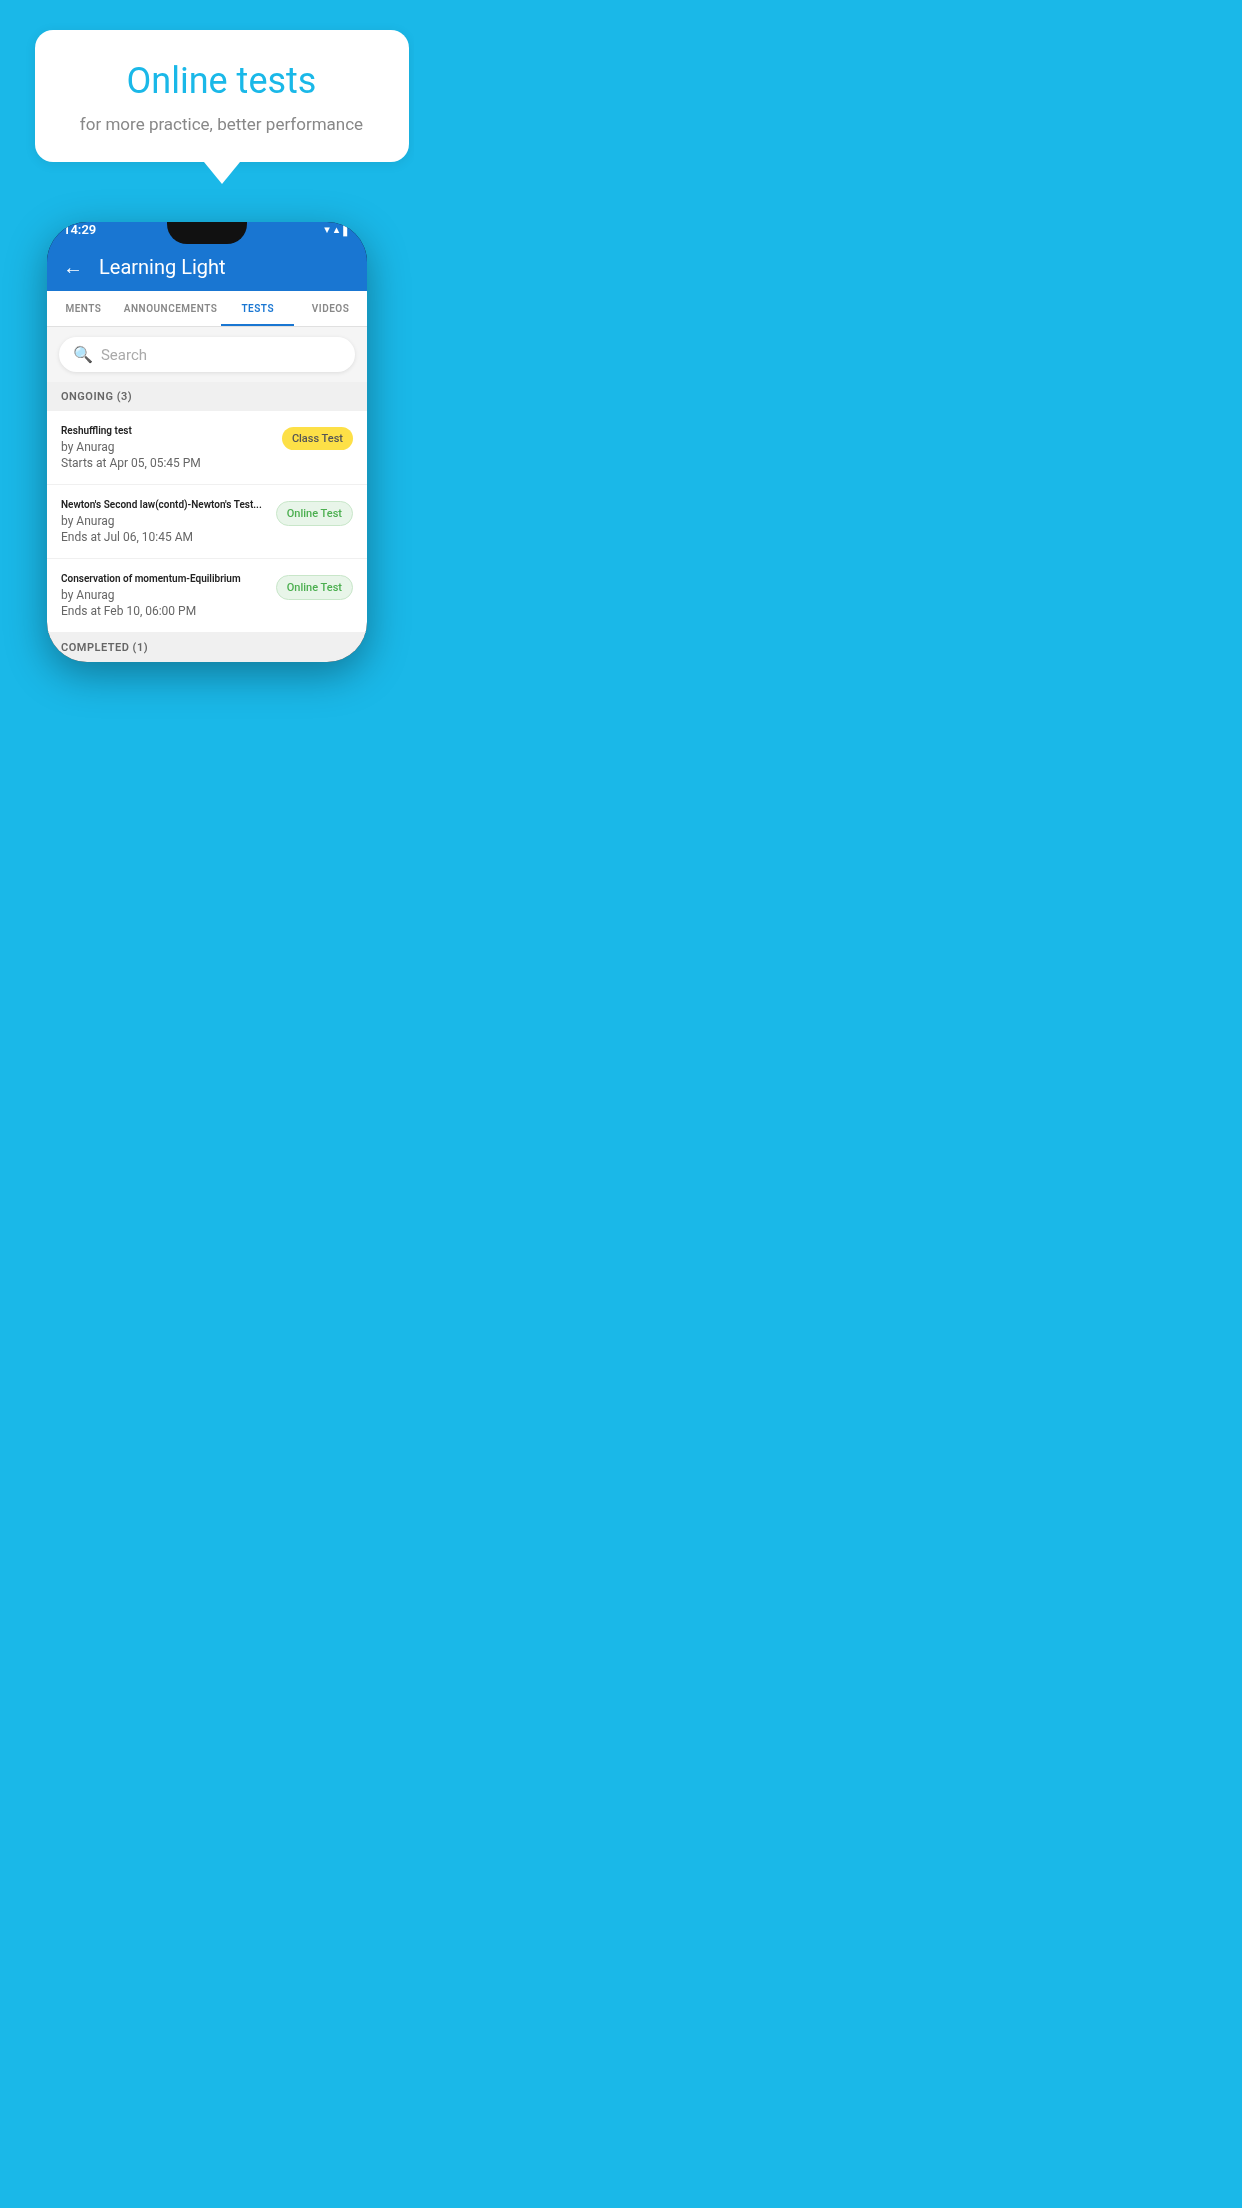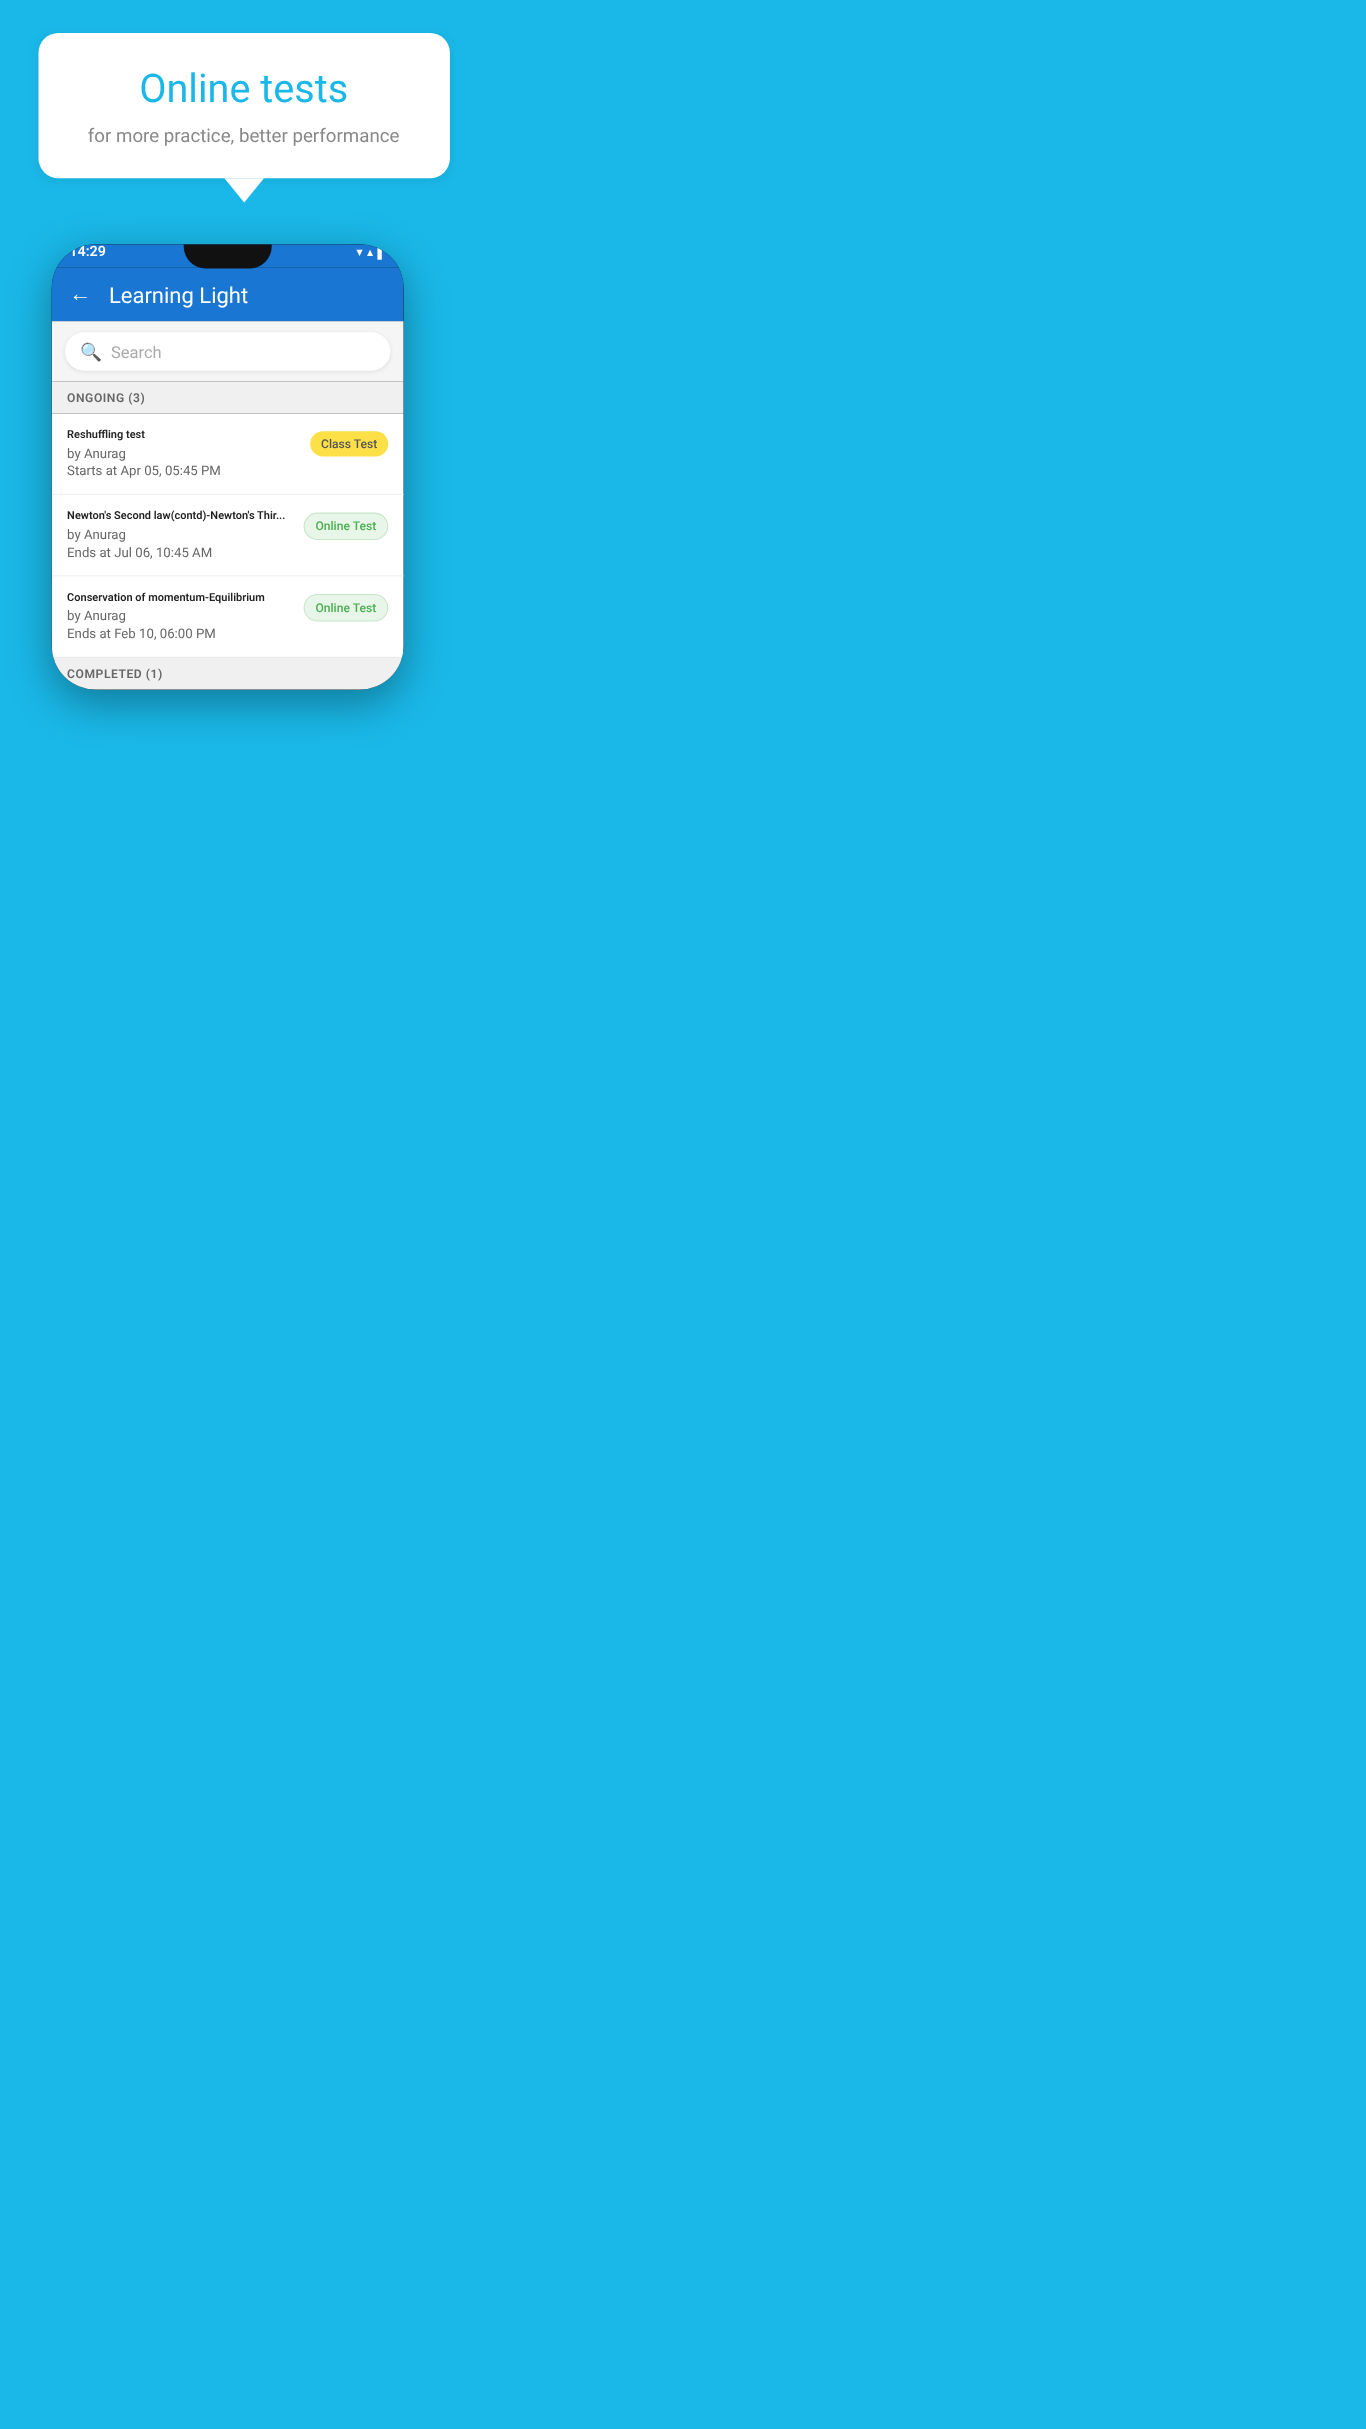--- a/index.html
+++ b/index.html
@@ -296,20 +296,34 @@
         <span>▴</span>
         <span>▌</span>
       </div>
     </div>
 
     <div class="app-bar">
       <span class="back-arrow">←</span>
       <span class="app-title">Learning Light</span>
     </div>
 
+    <div class="tabs">
+      <div class="tab">
+        <span>MENTS</span>
+      </div>
+      <div class="tab">
+        <span>ANNOUNCEMENTS</span>
+      </div>
+      <div class="tab active">
+        <span>TESTS</span>
+      </div>
+      <div class="tab">
+        <span>VIDEOS</span>
+      </div>
+    </div>
 
     <div class="search-container">
       <div class="search-box">
         <span class="search-icon">🔍</span>
         <span class="search-text">Search</span>
       </div>
     </div>
 
     <div class="section-header">ONGOING (3)</div>
 
@@ -319,21 +333,21 @@
         <div class="test-info">
           <div class="test-name">Reshuffling test</div>
           <div class="test-by">by Anurag</div>
           <div class="test-date">Starts at  Apr 05, 05:45 PM</div>
         </div>
         <div class="badge badge-class">Class Test</div>
       </div>
 
       <div class="test-item">
         <div class="test-info">
-          <div class="test-name">Newton's Second law(contd)-Newton's Thir...</div>
+          <div class="test-name">Newton's Second law(contd)-Newton's Test...</div>
           <div class="test-by">by Anurag</div>
           <div class="test-date">Ends at  Jul 06, 10:45 AM</div>
         </div>
         <div class="badge badge-online">Online Test</div>
       </div>
 
       <div class="test-item">
         <div class="test-info">
           <div class="test-name">Conservation of momentum-Equilibrium</div>
           <div class="test-by">by Anurag</div>

